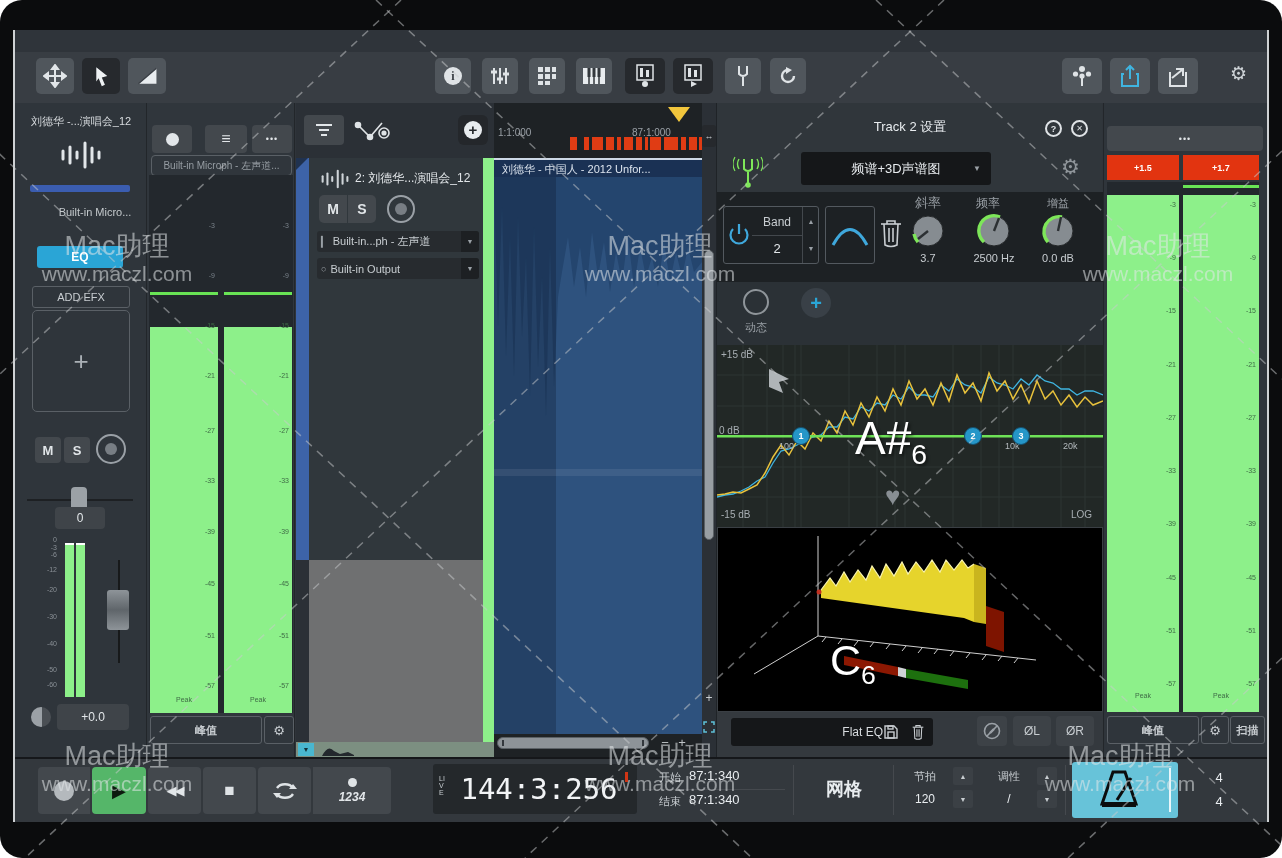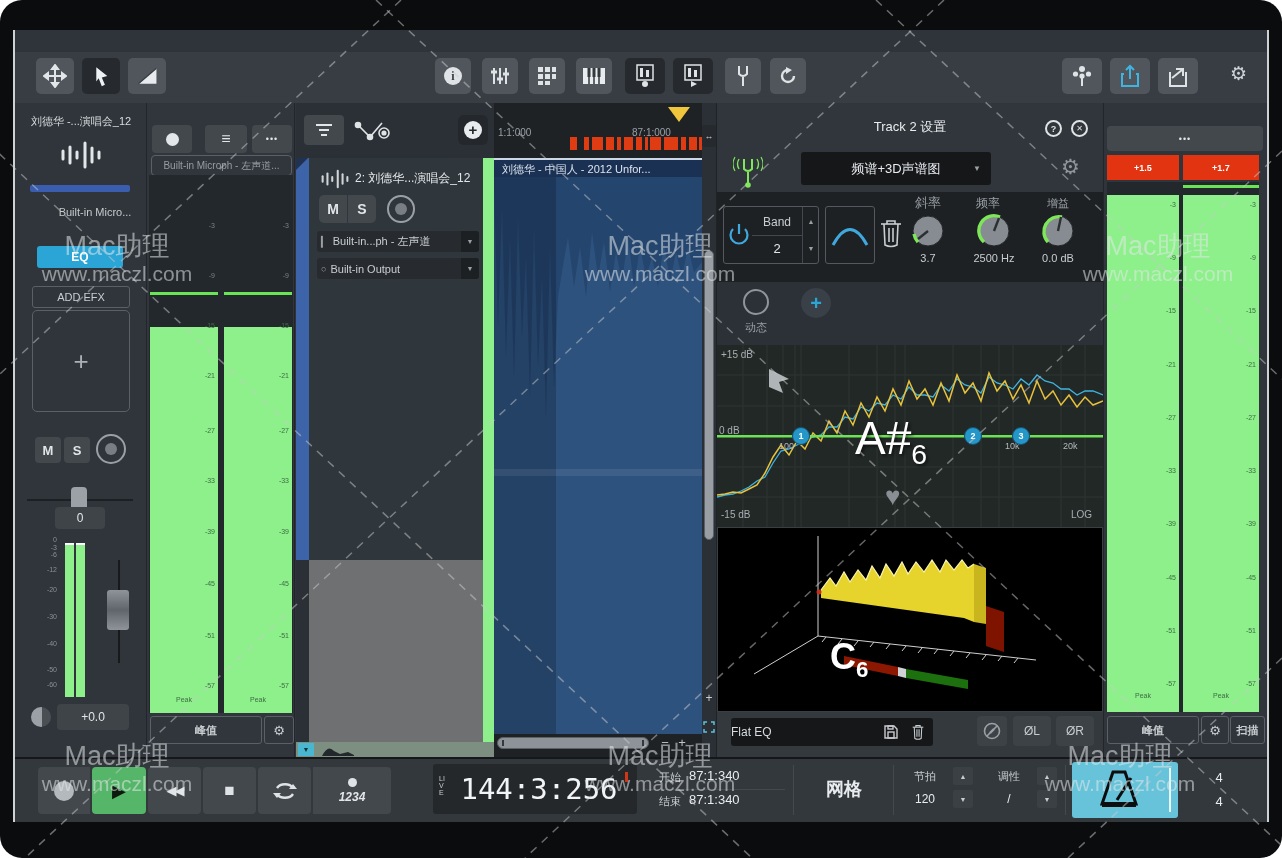--- a/index.html
+++ b/index.html
@@ -524,26 +524,26 @@
         </g>
         <polygon points="103,62 112,50 118,58 126,44 132,54 140,42 148,52 154,38 162,50 168,36 176,48 184,34 190,46 198,34 206,44 214,32 222,44 228,32 236,42 244,32 250,40 256,36 256,94 246,90 103,70" fill="#e6d42c"></polygon>
         <polyline points="103,62 112,50 118,58 126,44 132,54 140,42 148,52 154,38 162,50 168,36 176,48 184,34 190,46 198,34 206,44 214,32 222,44 228,32 236,42 244,32 250,40 256,36" fill="none" stroke="#fbf6b0" stroke-width="1.2"></polyline>
         <polygon points="256,36 268,40 268,96 256,94" fill="#c9b51e"></polygon>
         <circle cx="101" cy="64" r="2.5" fill="#c03020"></circle>
         <polygon points="268,78 286,84 286,124 268,118" fill="#7e1400"></polygon>
         <polygon points="126,128 180,139 180,148 126,137" fill="#8c1802"></polygon>
         <polygon points="180,139 188,141 188,150 180,148" fill="#cfd3d6"></polygon>
         <polygon points="188,141 250,152 250,161 188,150" fill="#1d700e"></polygon>
       </svg>
-      <div style="position:absolute;left:112px;top:108px;color:#fff;font-size:36px;font-weight:700"><span>C</span><sub class="note">6</sub></div>
+      <div style="position:absolute;left:112px;top:108px;color:#fff;font-size:43px;font-weight:400"><span>C</span><sub class="note">6</sub></div>
     </div>
 
     <div class="abs" style="left:0;top:609px;width:386px;height:45px;background:#34393e">
       <div class="abs" style="left:14px;top:6px;width:202px;height:28px;background:#151719;border-radius:3px;display:flex;align-items:center">
-        <span style="flex:1;text-align:left;font-size:12px;color:#d8dcdf">Flat EQ</span>
+        <span style="flex:1;text-align:right;font-size:12px;color:#d8dcdf">Flat EQ</span>
         <svg width="16" height="16" viewBox="0 0 16 16" style="margin-right:12px">
             <g stroke="#c8cdd1" stroke-width="1.4" fill="none">
               <path d="M2,2 L11,2 L14,5 L14,14 L2,14 Z"></path>
               <rect x="5" y="8" width="6" height="6"></rect>
               <rect x="5" y="2" width="5" height="3"></rect>
             </g>
           </svg>
         <svg width="14" height="16" viewBox="0 0 24 30" style="margin-right:8px">
             <g stroke="#c8cdd1" stroke-width="2" fill="none">
               <line x1="2" y1="6" x2="22" y2="6"></line>

